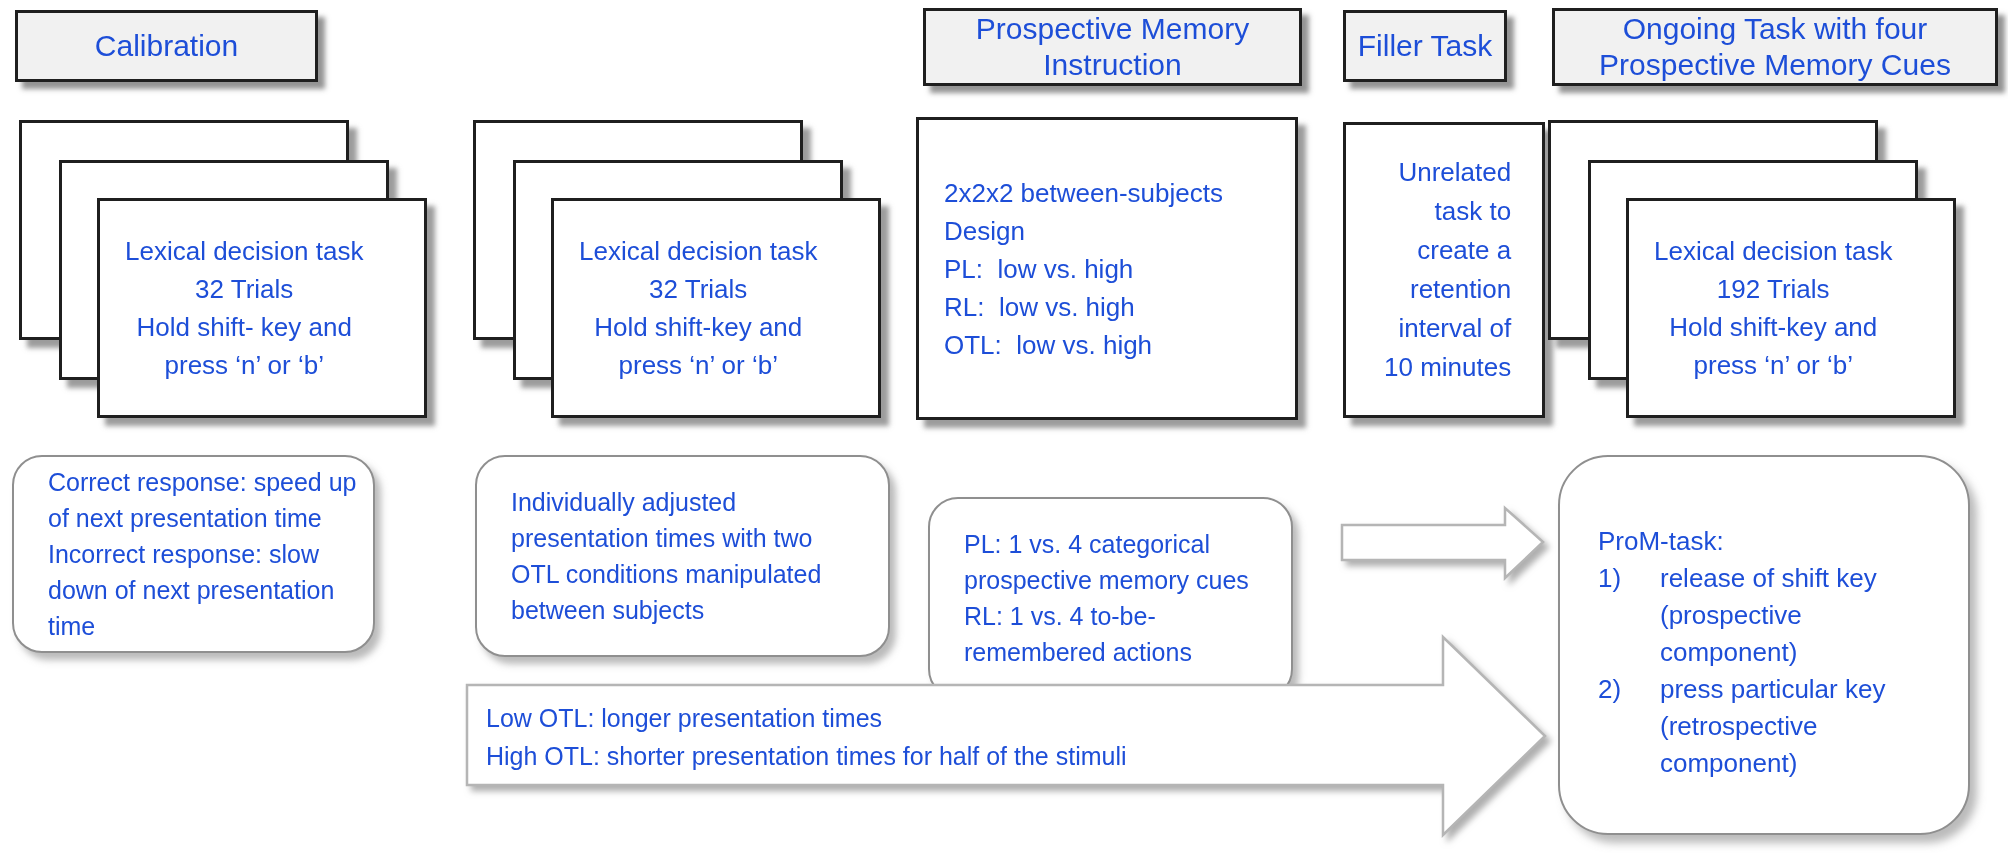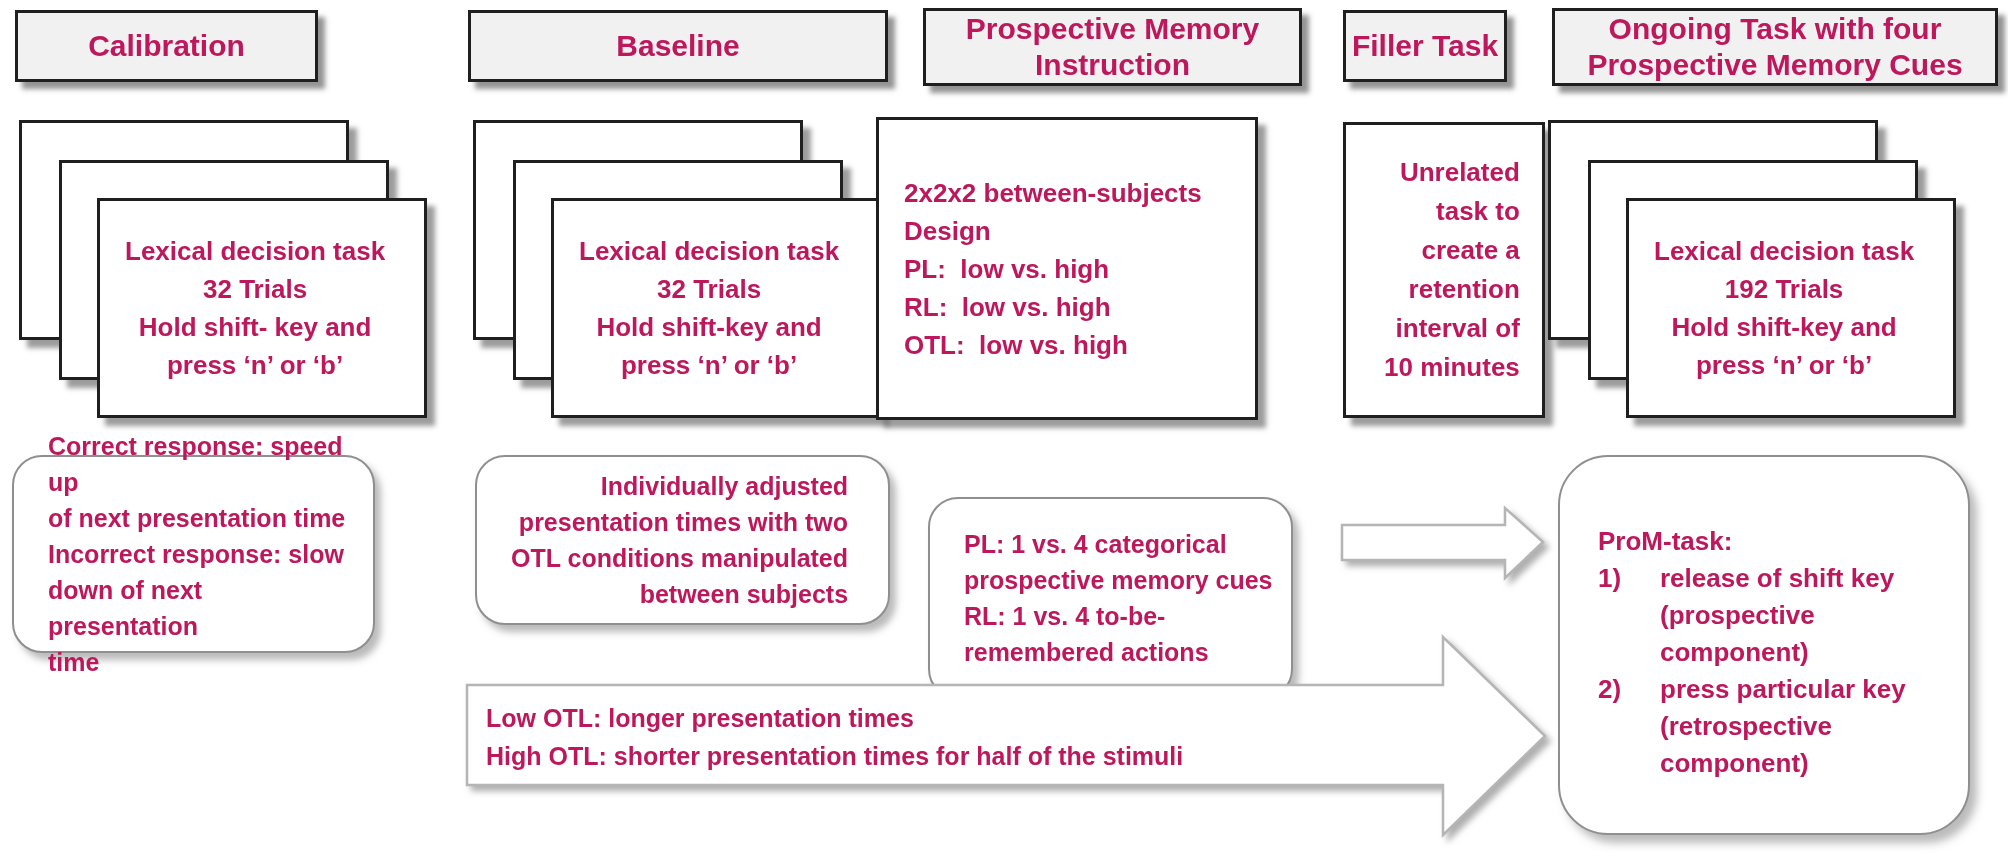--- a/index.html
+++ b/index.html
@@ -1,18 +1,18 @@
 <!DOCTYPE html>
 <html><head>
 <meta charset="utf-8">
 <style>
   html,body{margin:0;padding:0;background:#ffffff;}
   .canvas{
     position:relative;width:2008px;height:863px;background:#ffffff;
-    font-family:"Liberation Sans",sans-serif;color:#be185d;overflow:hidden;font-weight:bold;
+    font-family:"Liberation Sans",sans-serif;color:#1d4ed8;overflow:hidden;
   }
   .ml{white-space:pre-wrap;}
 
   
   .hdr{
     position:absolute;background:#f1f1f1;border:3px solid #1f1f1f;
     box-shadow:7px 7px 5px rgba(90,90,90,0.65);
     display:flex;align-items:center;justify-content:center;
     font-size:30px;line-height:36px;text-align:center;box-sizing:border-box;
   }
@@ -37,33 +37,33 @@
   .card.mid{left:40px;top:40px;}
   .card.front{left:78px;top:78px;display:flex;align-items:center;}
   .cardtext{font-size:26px;line-height:38px;padding:0 18px 0 25px;}
 
   
   .bigcard{
     position:absolute;background:#fff;border:3px solid #1f1f1f;
     box-shadow:8px 8px 5px rgba(90,90,90,0.6);box-sizing:border-box;
     display:flex;align-items:center;
   }
-  .c-pm{left:876px;top:117px;width:382px;height:303px;}
+  .c-pm{left:916px;top:117px;width:382px;height:303px;}
   .c-fill{left:1343px;top:122px;width:202px;height:296px;}
   .c-fill .cardtext{line-height:39px;padding:0 10px 0 38px;text-align:right;}
 
   
   .note{
     position:absolute;background:#fff;border:2px solid #8f8f8f;border-radius:30px;
     box-shadow:6px 7px 7px rgba(120,120,120,0.5);box-sizing:border-box;
     display:flex;align-items:center;
   }
   .notetext{font-size:25px;line-height:36px;padding:0 14px 0 34px;}
   .n-cal{left:12px;top:455px;width:363px;height:198px;}
-  .n-base{left:475px;top:455px;width:415px;height:170px;text-align:right;}
+  .n-base{left:475px;top:455px;width:415px;height:202px;}
   .n-pm{left:928px;top:453px;width:365px;height:202px;margin-top:44px;}
 
   
   .prom{
     position:absolute;left:1558px;top:455px;width:412px;height:380px;
     background:#fff;border:2px solid #8f8f8f;border-radius:50px;
     box-shadow:7px 8px 8px rgba(120,120,120,0.5);box-sizing:border-box;
     padding:66px 16px 0 38px;font-size:26px;line-height:37px;
   }
   .prom-items{margin-top:0;}
@@ -83,23 +83,20 @@
     position:absolute;left:486px;top:699px;font-size:25px;line-height:38px;
   }
 </style>
 </head>
 <body>
 
 <div class="canvas">
 
   <div class="hdr h-cal">
     <span class="ml">Calibration</span>
-  </div>
-  <div class="hdr h-base">
-    <span class="ml">Baseline</span>
   </div>
   <div class="hdr h-pm">
     <span class="ml">Prospective Memory
 Instruction</span>
   </div>
   <div class="hdr h-fill">
     <span class="ml">Filler Task</span>
   </div>
   <div class="hdr h-ong">
     <span class="ml">Ongoing Task with four

